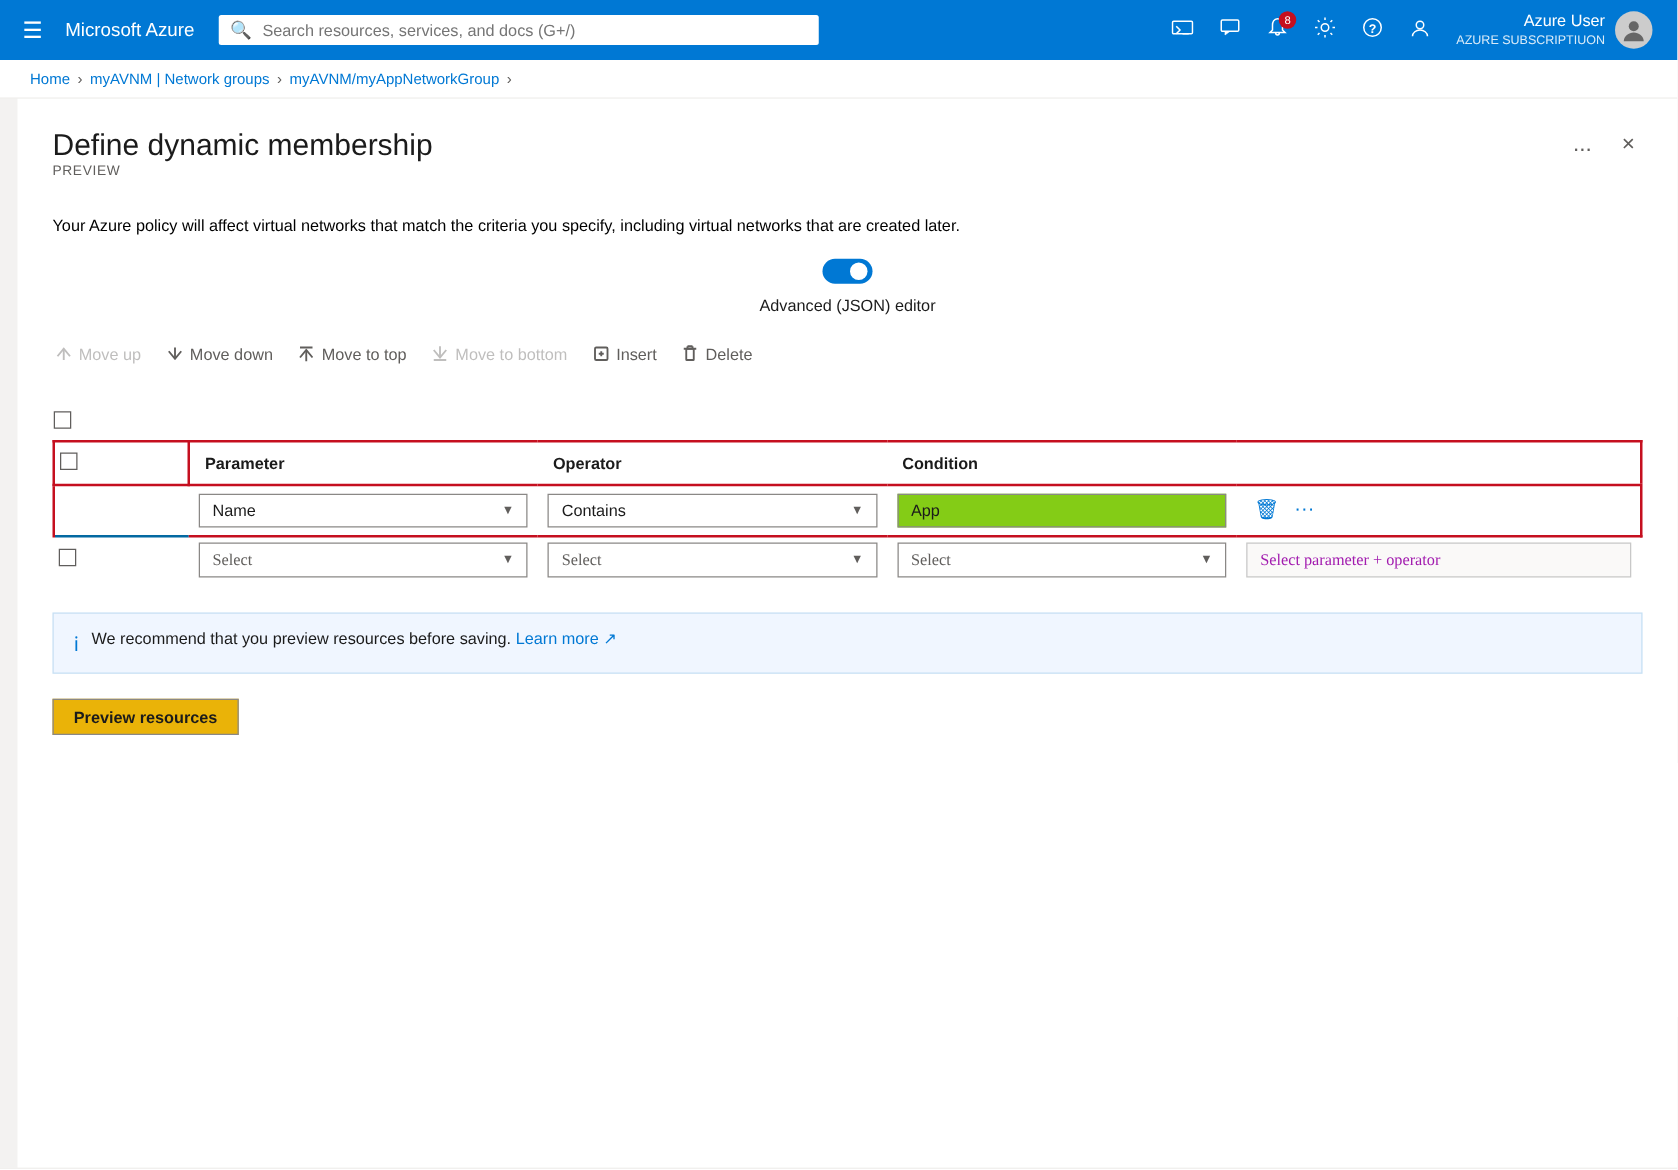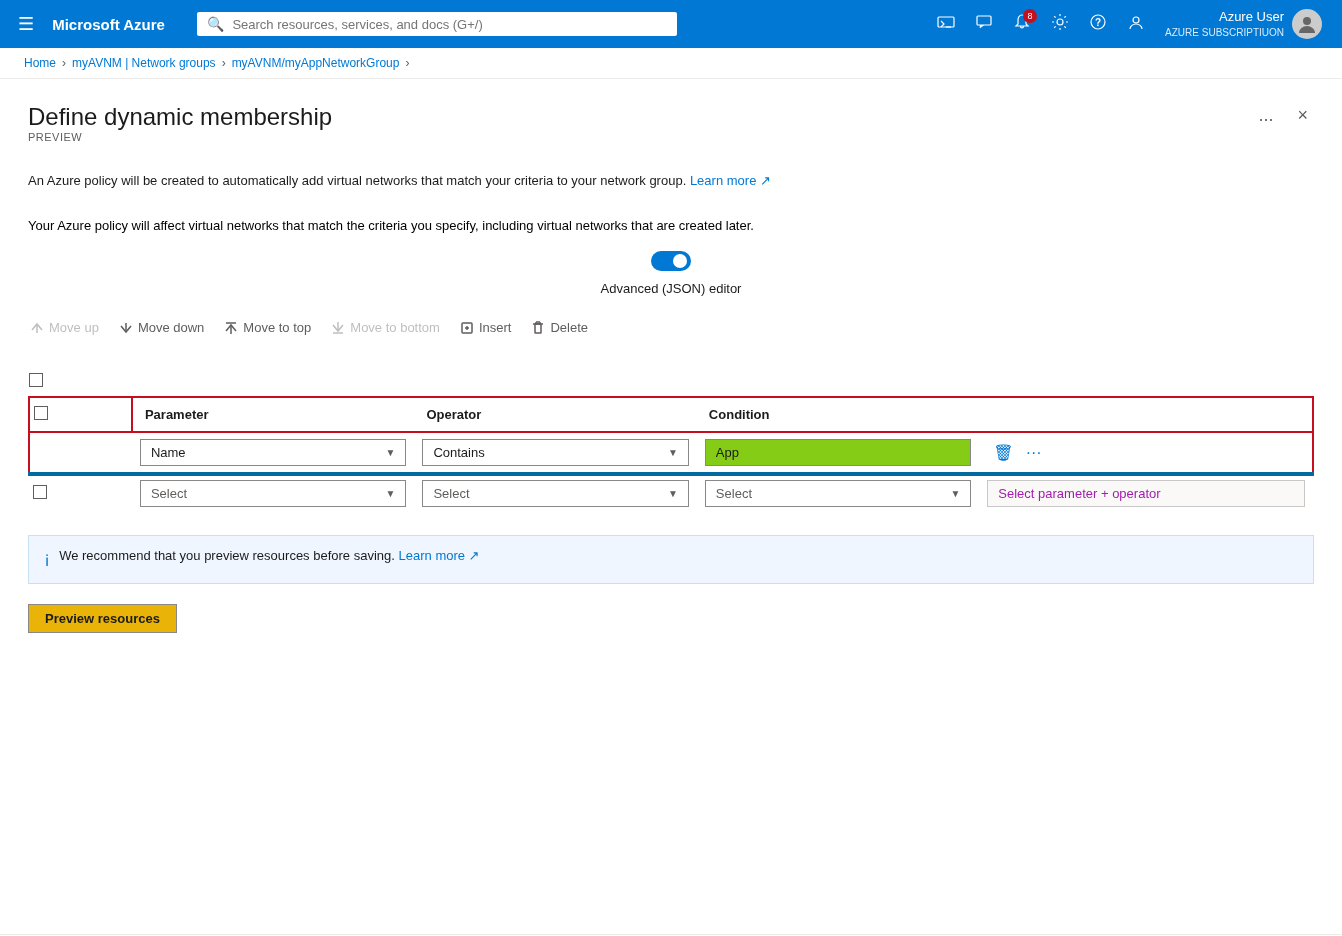--- a/index.html
+++ b/index.html
@@ -9,21 +9,21 @@
     .topnav {
       background: #0078d4;
       height: 48px;
       display: flex;
       align-items: center;
       padding: 0 12px;
       gap: 12px;
       color: white;
     }
     .topnav-menu-icon { font-size: 18px; cursor: pointer; padding: 6px; }
-    .topnav-brand { font-size: 15px; font-weight: 700; margin-right: 20px; }
+    .topnav-brand { font-size: 15px; font-weight: 400; margin-right: 7px; }
     .topnav-search {
       flex: 1;
       max-width: 480px;
       display: flex;
       align-items: center;
       background: white;
       border-radius: 2px;
       padding: 4px 10px;
       gap: 8px;
     }
@@ -90,20 +90,21 @@
     }
     .breadcrumb a { color: #0078d4; text-decoration: none; cursor: pointer; }
     .breadcrumb-sep { color: #605e5c; }
 
     
     .main {
       background: white;
       min-height: calc(936px - 48px - 33px);
       padding: 24px 28px;
       position: relative;
+      margin-left: 14px;
     }
 
     
     .page-title-row {
       display: flex;
       align-items: flex-start;
       justify-content: space-between;
       margin-bottom: 4px;
     }
     .page-title {
@@ -327,21 +328,21 @@
     .chevron { font-size: 10px; color: #605e5c; }
 
     
     .col-check { width: 30px; }
     .col-param { width: 22%; }
     .col-op { width: 22%; }
     .col-cond { width: 22%; }
     .col-action { width: 60px; }
 
     
-    .select-row td { padding: 4px 4px; vertical-align: middle; }
+    .select-row td { padding: 4px 4px; vertical-align: middle; font-family: Liberation Serif, serif; }
   </style>
 </head>
 <body>
 
 <nav class="topnav">
   <span class="topnav-menu-icon">☰</span>
   <span class="topnav-brand">Microsoft Azure</span>
   <div class="topnav-search">
     <span class="topnav-search-icon">🔍</span>
     <input type="text" placeholder="Search resources, services, and docs (G+/)" style="">
@@ -417,24 +418,20 @@
       <div class="page-title">Define dynamic membership</div>
       <div class="page-subtitle">PREVIEW</div>
     </div>
     <div class="page-title-actions">
       <span class="ellipsis-btn">...</span>
       <span class="close-btn">×</span>
     </div>
   </div>
 
   
-  <p class="description">
-    <span>An Azure policy will be created to automatically add virtual networks that match your criteria to your network group.</span>
-    <a href="#"> Learn more ↗</a>
-  </p>
 
   
   <p class="section-desc">Your Azure policy will affect virtual networks that match the criteria you specify, including virtual networks that are created later.</p>
 
   
   <div class="toggle-row">
     <div class="toggle">
       <div class="toggle-knob"></div>
     </div>
     <span class="toggle-label">Advanced (JSON) editor</span>
@@ -503,21 +500,21 @@
 
       <tr class="criteria-header-row">
         <td style="width:30px;border:2px solid #c50f1f;padding:8px 4px;">
           <span class="cb"></span>
         </td>
         <th class="col-param">Parameter</th>
         <th class="col-op">Operator</th>
         <th class="col-cond">Condition</th>
         <th class="col-action"></th>
       </tr>
-      <tr class="criteria-row" style="border-left:2px solid #c50f1f;border-right:2px solid #c50f1f;border-bottom:4px solid #0369a1;">
+      <tr class="criteria-row" style="border-left:2px solid #c50f1f;border-right:2px solid #c50f1f;border-bottom:2px solid #0369a1;">
         <td style="border-left:2px solid #c50f1f; padding:6px 4px;"></td>
         <td style="padding:6px 8px;border-bottom:2px solid #c50f1f;">
           <div class="dropdown-field">
             <span>Name</span>
             <span class="chevron">▼</span>
           </div>
         </td>
         <td style="padding:6px 8px;border-bottom:2px solid #c50f1f;">
           <div class="dropdown-field">
             <span>Contains</span>

